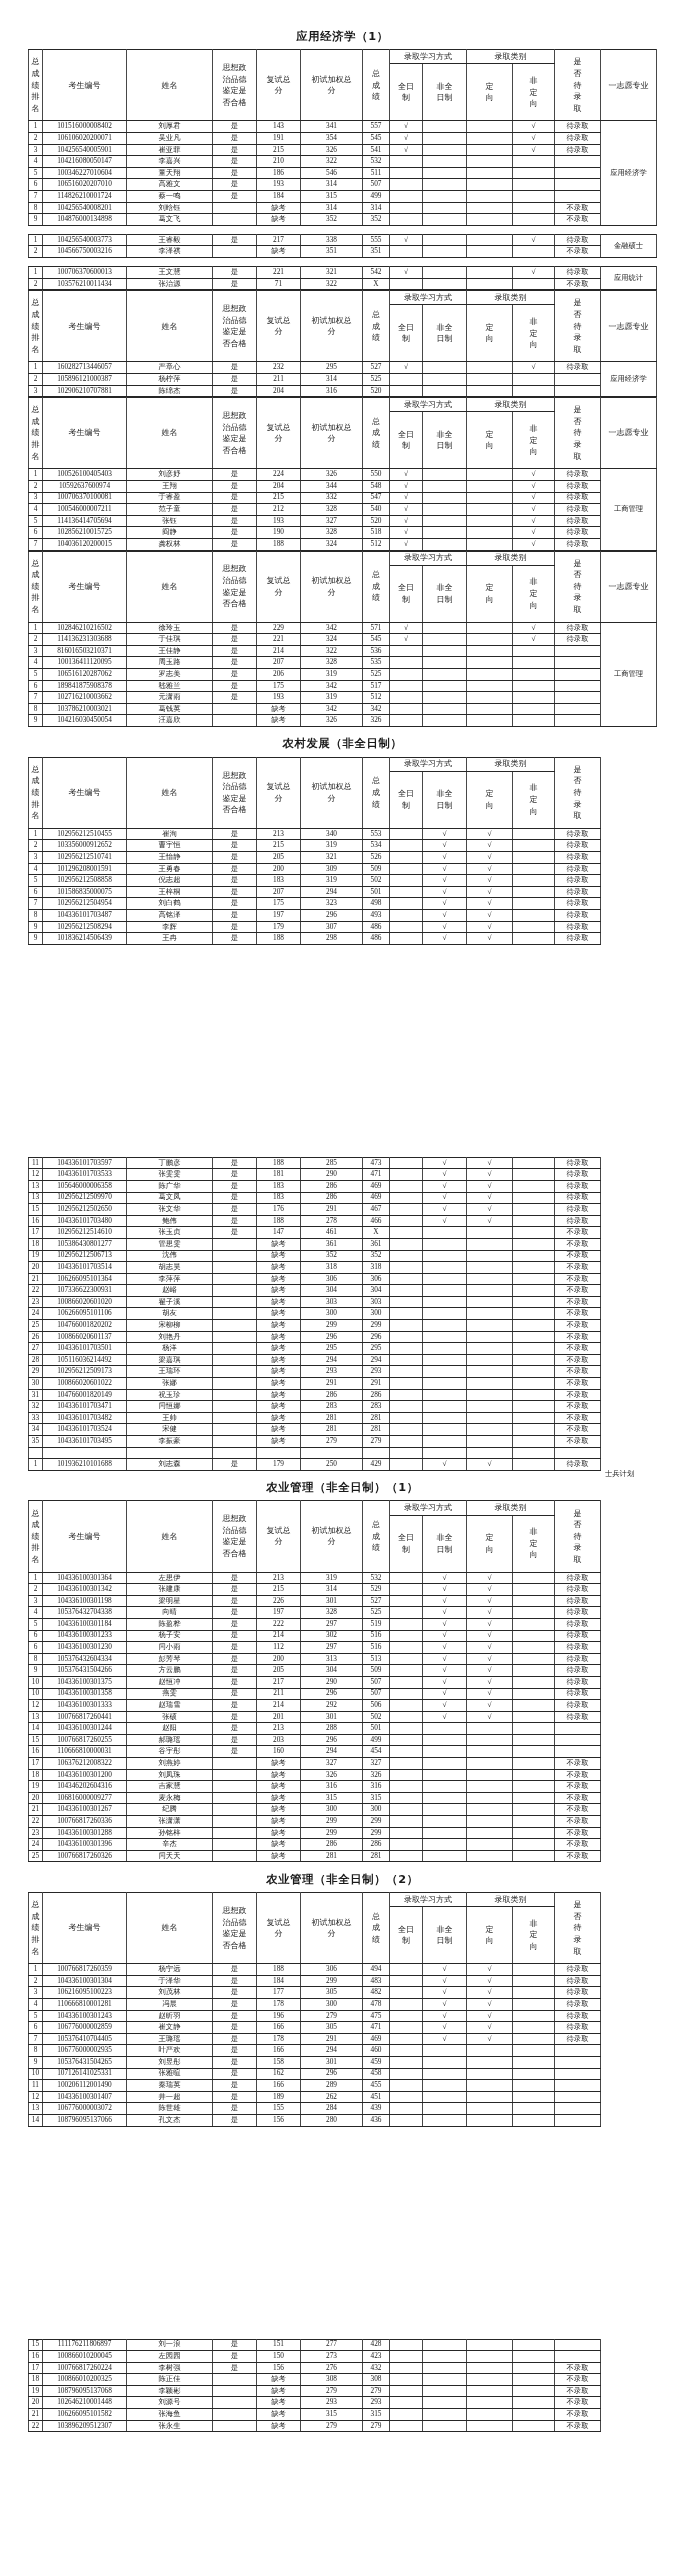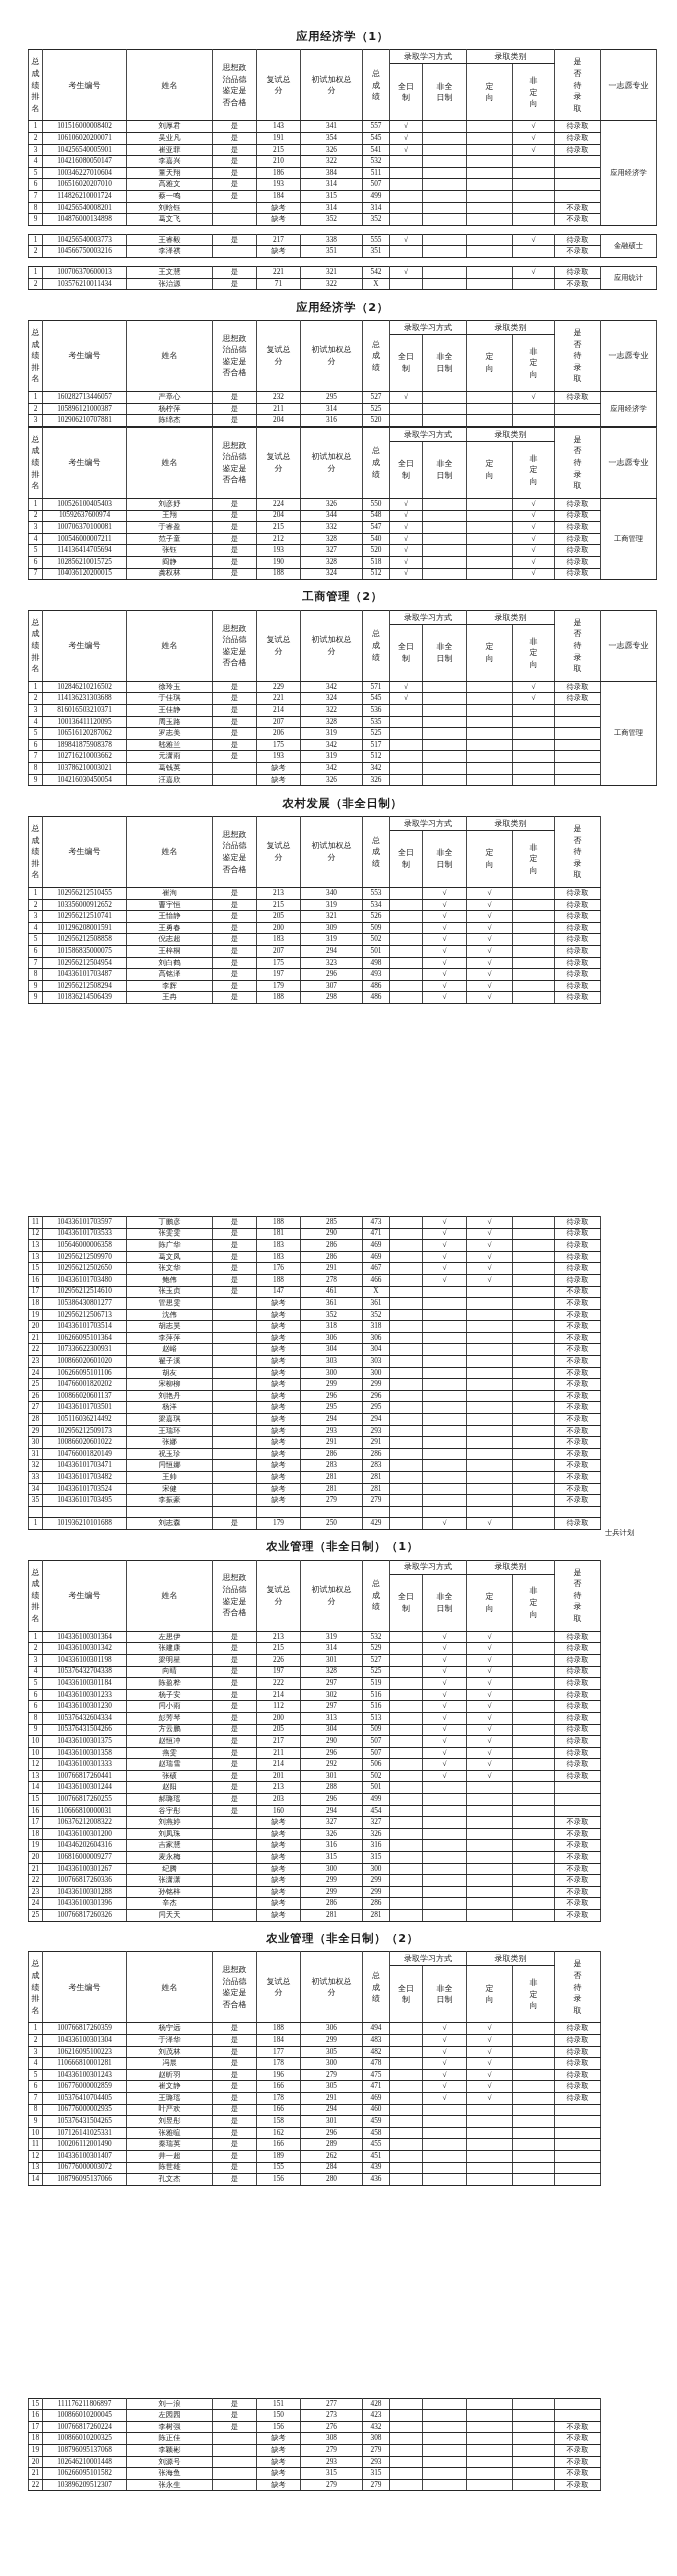--- a/index.html
+++ b/index.html
@@ -131,21 +131,21 @@
               <td class="cell-directed-mark"></td>
               <td class="cell-non-directed-mark"></td>
               <td class="cell-admit-status"></td>
             </tr>
             <tr>
               <td class="cell-rank">5</td>
               <td class="cell-candidate-id">100346227010604</td>
               <td class="cell-name">董天翔</td>
               <td class="cell-moral">是</td>
               <td class="cell-retest-score">186</td>
-              <td class="cell-initial-weighted-score">384</td>
+              <td class="cell-initial-weighted-score">546</td>
               <td class="cell-total-score">511</td>
               <td class="cell-full-time-mark"></td>
               <td class="cell-part-time-mark"></td>
               <td class="cell-directed-mark"></td>
               <td class="cell-non-directed-mark"></td>
               <td class="cell-admit-status"></td>
             </tr>
             <tr>
               <td class="cell-rank">6</td>
               <td class="cell-candidate-id">106516020207010</td>
@@ -298,21 +298,20 @@
               <td class="cell-total-score">X</td>
               <td class="cell-full-time-mark"></td>
               <td class="cell-part-time-mark"></td>
               <td class="cell-directed-mark"></td>
               <td class="cell-non-directed-mark"></td>
               <td class="cell-admit-status">不录取</td>
             </tr>
           </tbody>
         </table>
       </div>
-      <div class="section-title">应用经济学（2）</div>
       <div class="twrap">
         <table class="grid">
           <colgroup>
             <col style="width: 14px;">
             <col style="width: 84px;">
             <col style="width: 86px;">
             <col style="width: 44px;">
             <col style="width: 44px;">
             <col style="width: 62px;">
             <col style="width: 27px;">
@@ -525,21 +524,20 @@
               <td class="cell-total-score">512</td>
               <td class="cell-full-time-mark">√</td>
               <td class="cell-part-time-mark"></td>
               <td class="cell-directed-mark"></td>
               <td class="cell-non-directed-mark">√</td>
               <td class="cell-admit-status">待录取</td>
             </tr>
           </tbody>
         </table>
       </div>
-      <div class="section-title">工商管理（2）</div>
       <div class="twrap">
         <table class="grid">
           <colgroup>
             <col style="width: 14px;">
             <col style="width: 84px;">
             <col style="width: 86px;">
             <col style="width: 44px;">
             <col style="width: 44px;">
             <col style="width: 62px;">
             <col style="width: 27px;">

